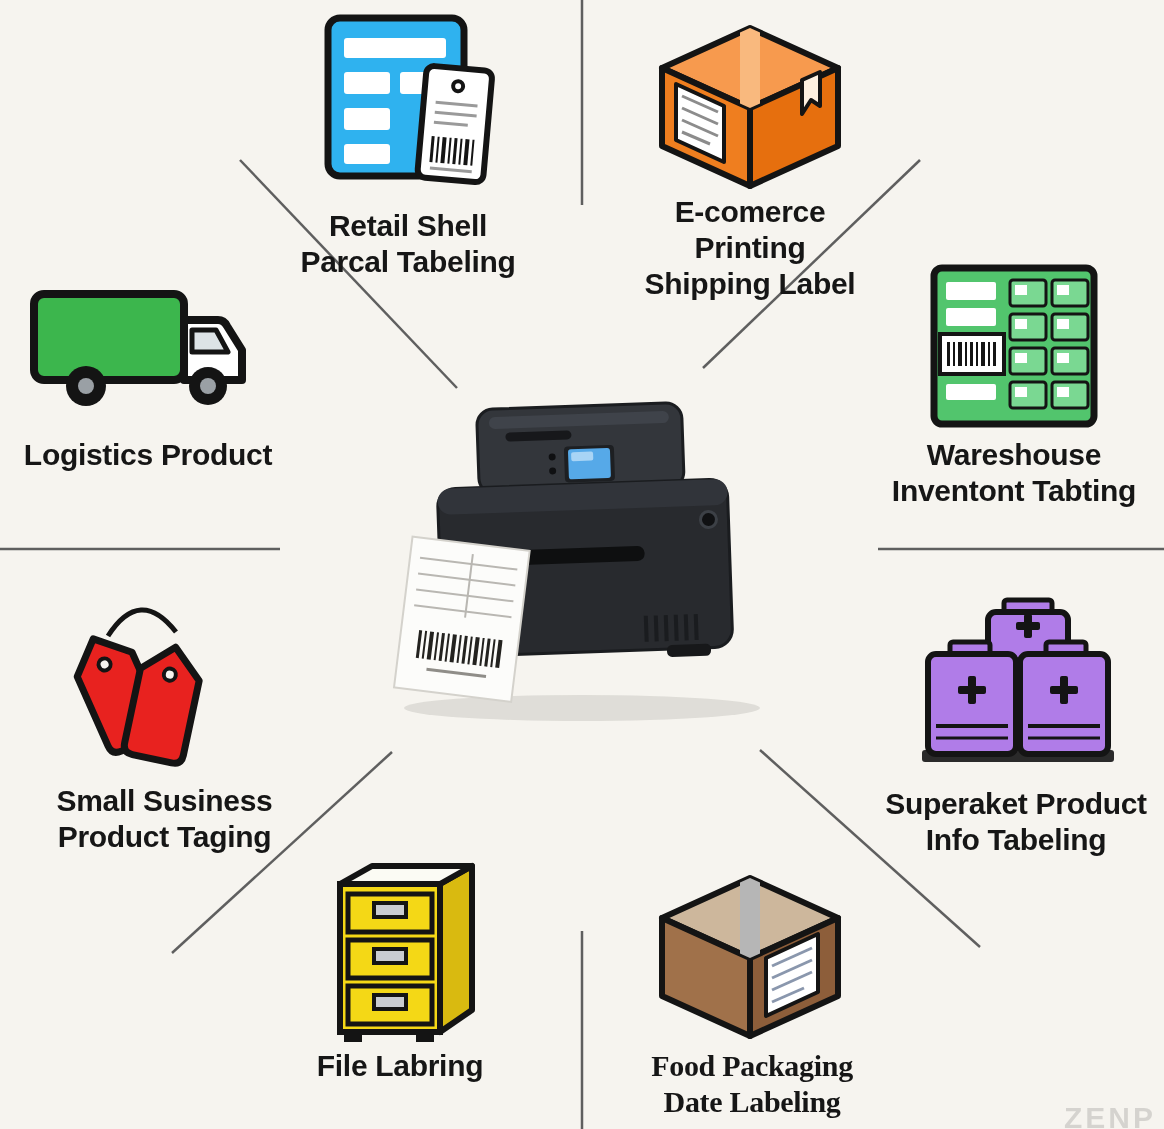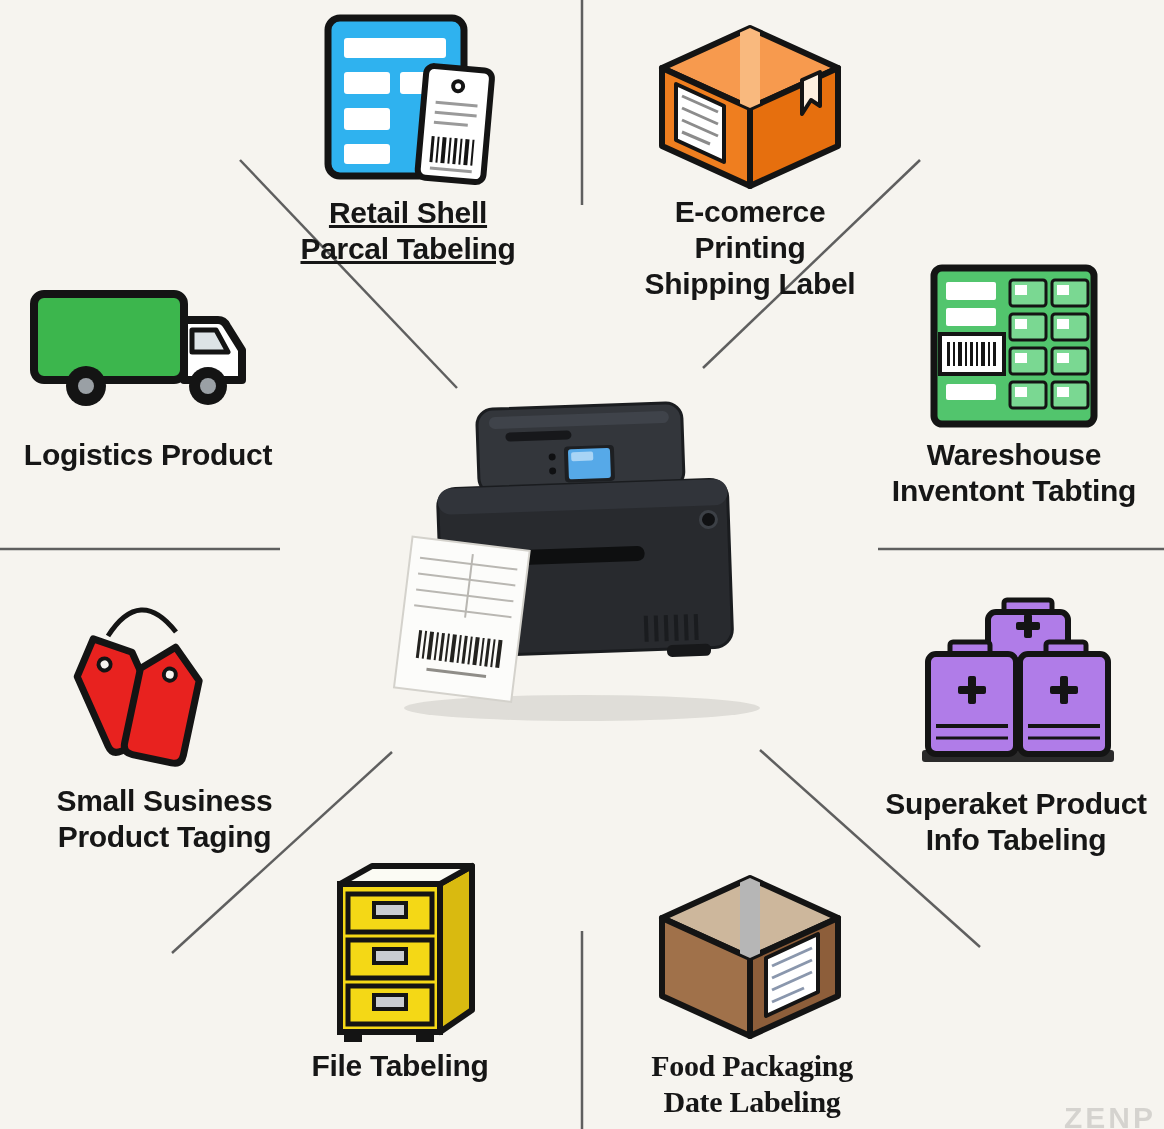--- a/index.html
+++ b/index.html
@@ -71,21 +71,21 @@
           <rect x="129" y="128" width="2" height="26"></rect>
           <rect x="134" y="128" width="3" height="26"></rect>
           <rect x="140" y="128" width="2" height="26"></rect>
           <rect x="145" y="128" width="4" height="26"></rect>
           <rect x="152" y="128" width="2" height="26"></rect>
         </g>
         <line x1="112" y1="160" x2="154" y2="160" stroke="#9a9a9a" stroke-width="3"></line>
       </g>
     </svg>
   </div>
-  <div class="abs label" style="left:258px; top:195px; width:300px;text-decoration:underline;">
+  <div class="abs label" style="left:258px; top:208px; width:300px;">
     <div>Retail Shell</div>
     <div>Parcal Tabeling</div>
   </div>
 
   <div class="abs" style="left:652px; top:22px;">
     <svg width="196" height="170" viewBox="0 0 196 170">
       <g stroke="#141414" stroke-width="6" stroke-linejoin="round">
         <polygon points="98,6 186,46 98,86 10,46" fill="#f79a4e"></polygon>
         <polygon points="10,46 98,86 98,164 10,124" fill="#ef7e1f"></polygon>
         <polygon points="186,46 98,86 98,164 186,124" fill="#e66f0e"></polygon>
@@ -237,21 +237,21 @@
       <g fill="#c9ccd1" stroke="#141414" stroke-width="4">
         <rect x="46" y="43" width="32" height="14"></rect>
         <rect x="46" y="89" width="32" height="14"></rect>
         <rect x="46" y="135" width="32" height="14"></rect>
       </g>
       <rect x="16" y="172" width="18" height="10" fill="#141414"></rect>
       <rect x="88" y="172" width="18" height="10" fill="#141414"></rect>
     </svg>
   </div>
   <div class="abs label" style="left:250px; top:1048px; width:300px;">
-    <div>File Tabeling</div>
+    <div>File Labring</div>
   </div>
 
   <div class="abs" style="left:652px; top:870px;">
     <svg width="196" height="172" viewBox="0 0 196 172">
       <g stroke="#141414" stroke-width="6" stroke-linejoin="round">
         <polygon points="98,8 186,48 98,88 10,48" fill="#cdb79c"></polygon>
         <polygon points="10,48 98,88 98,166 10,126" fill="#a0714a"></polygon>
         <polygon points="186,48 98,88 98,166 186,126" fill="#8d5e3a"></polygon>
       </g>
       <polygon points="98,8 108,12.5 108,83.5 98,88 88,83.5 88,12.5" fill="#b6b6b6"></polygon>

